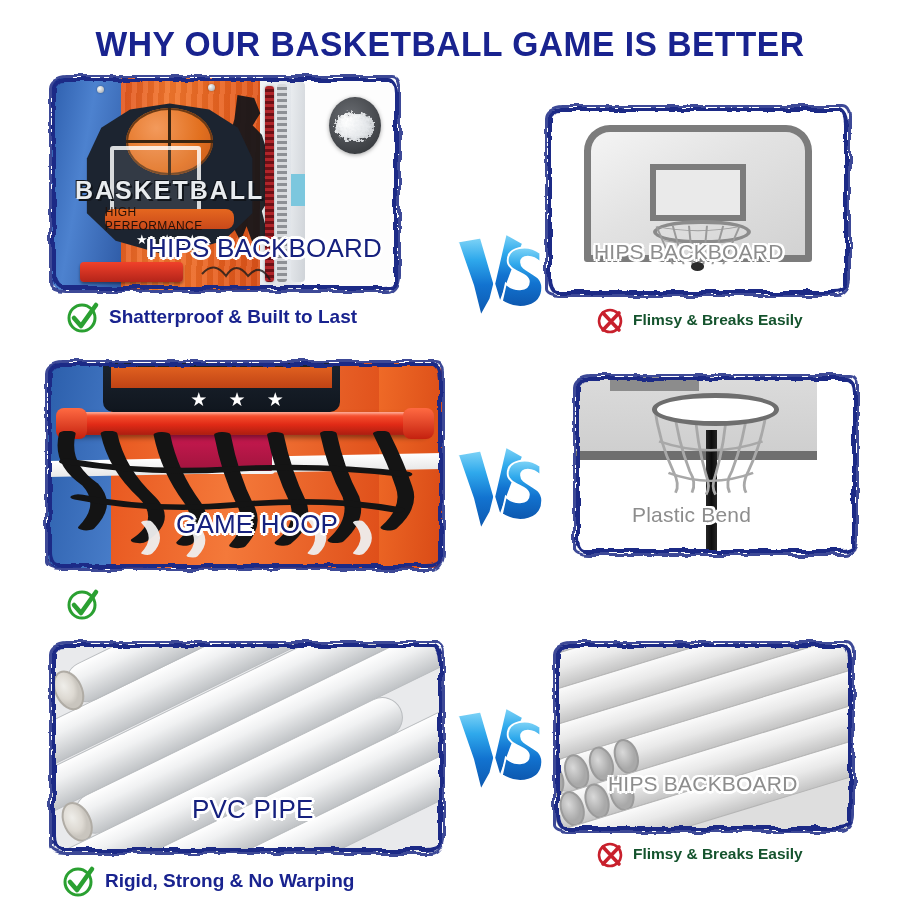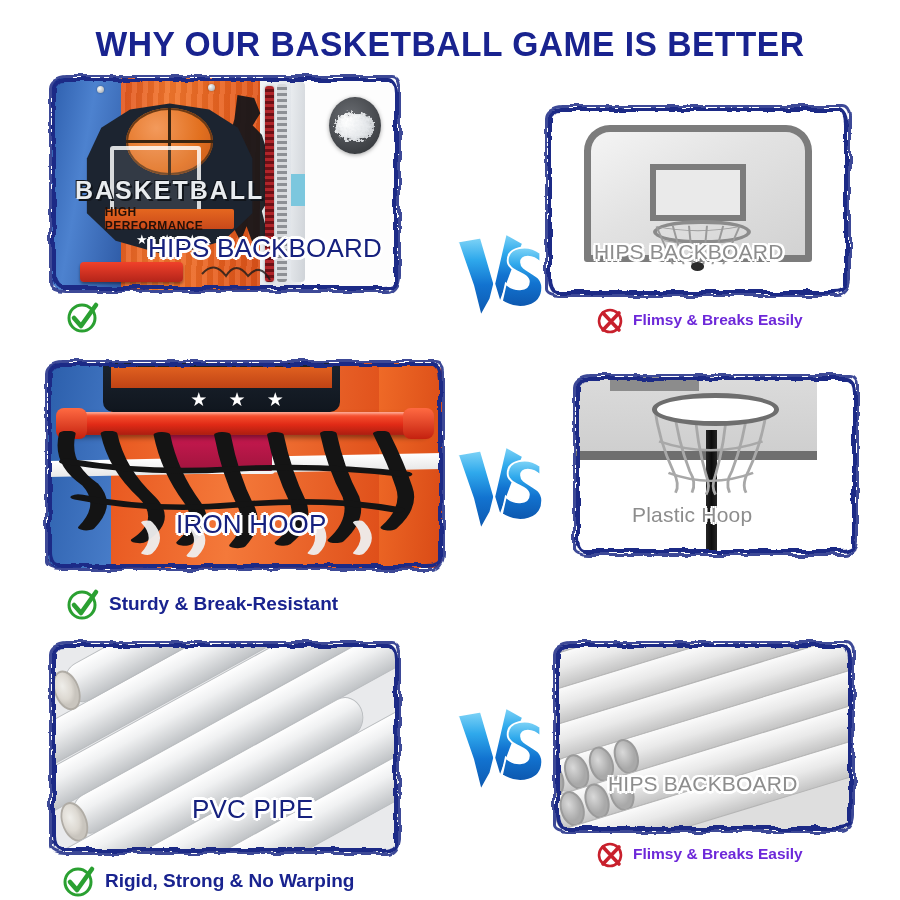--- a/index.html
+++ b/index.html
@@ -70,21 +70,21 @@
     color:#8d8d8d;
     font-size:21px;
     text-shadow:
       -2px -2px 0 #fff, 2px -2px 0 #fff, -2px 2px 0 #fff, 2px 2px 0 #fff,
       -2.5px 0 0 #fff, 2.5px 0 0 #fff, 0 -2.5px 0 #fff, 0 2.5px 0 #fff;
   }
 
   
   .caption{position:absolute;display:flex;align-items:center;gap:9px;z-index:9;}
   .caption .ctxt{font-size:19px;font-weight:bold;color:#19238f;white-space:nowrap;}
-  .caption.neg .ctxt{font-size:15.5px;color:#6d28d9;}
+  .caption.neg .ctxt{font-size:15.5px;color:#14532d;}
   .ico{flex:0 0 auto;display:block;}
 
   
   .vs{position:absolute;z-index:12;}
 
   
   .bb-photo{position:absolute;inset:0;background:#e9eef5;}
   .bb-left-blue{position:absolute;left:0;top:0;width:22%;height:100%;
     background:linear-gradient(100deg,#2e5fae 0%,#4d82cf 40%,#2a55a0 100%);}
   .bb-orange{position:absolute;left:20%;top:0;width:44%;height:100%;
@@ -107,22 +107,22 @@
     box-shadow:inset 0 0 0 2px #6d3b15;}
   .bb-ball:before{content:"";position:absolute;left:48%;top:0;width:3px;height:100%;background:#3a2411;}
   .bb-ball:after{content:"";position:absolute;left:0;top:48%;width:100%;height:3px;background:#3a2411;}
   .bb-word{position:absolute;left:4%;top:46%;width:92%;height:22%;
     display:flex;align-items:center;justify-content:center;
     font-size:25px;font-weight:bold;color:#e9ecef;letter-spacing:2px;
     text-shadow:2px 2px 0 #11151b,-1px -1px 0 #11151b;}
   .bb-sub{position:absolute;left:14%;top:69%;width:72%;height:13%;
     background:linear-gradient(#e5671f,#c9491a);
     display:flex;align-items:center;justify-content:center;
-    font-size:12px;font-weight:bold;color:#241008;letter-spacing:.4px;
-    border-radius:2px;}
+    font-size:12px;font-weight:normal;color:#241008;letter-spacing:.4px;
+    border-radius:8px;}
   .bb-stars{position:absolute;left:28%;top:84%;width:44%;text-align:center;
     color:#fff;font-size:13px;letter-spacing:5px;}
   .bb-innerboard{position:absolute;left:17%;top:28%;width:46%;height:46%;
     border:4px solid rgba(255,255,255,.82);border-radius:3px;background:rgba(255,255,255,.10);}
   .bb-rim{position:absolute;left:8%;bottom:4%;width:30%;height:9%;
     background:linear-gradient(#f0412a,#b3241a);border-radius:4px;box-shadow:0 2px 3px rgba(0,0,0,.4);}
   .bb-pole-a{position:absolute;left:61.5%;top:4%;width:2.6%;height:92%;
     background:repeating-linear-gradient(#b0252a 0 3px,#6d1016 3px 6px);
     border-radius:3px;box-shadow:0 0 3px rgba(0,0,0,.35);}
   .bb-pole-b{position:absolute;left:65%;top:3%;width:3%;height:93%;
@@ -298,20 +298,21 @@
       </div>
       <div class="frame"></div>
       <div class="frame2"></div>
     </div>
 
     <div class="caption pos" style="left:66px;top:222px;">
       <svg class="ico" width="34" height="34" viewBox="0 0 34 34">
         <circle cx="16" cy="18" r="13" fill="none" stroke="#2aa031" stroke-width="3"></circle>
         <path d="M8 18 L15 26 L30 5" fill="none" stroke="#2aa031" stroke-width="4.6" stroke-linecap="round" stroke-linejoin="round"></path>
       </svg>
+      <span class="ctxt">Shatterproof &amp; Built to Last</span>
     </div>
 
     <div class="caption neg" style="left:596px;top:228px;">
       <svg class="ico" width="28" height="28" viewBox="0 0 28 28">
         <circle cx="14" cy="15" r="11" fill="none" stroke="#c8202c" stroke-width="2.6"></circle>
         <path d="M7 7 L23 24 M23 7 L7 24" stroke="#c8202c" stroke-width="3.6" stroke-linecap="round"></path>
       </svg>
       <span class="ctxt">Flimsy &amp; Breaks Easily</span>
     </div>
   </div>
@@ -345,21 +346,21 @@
               <path d="M6 52 Q26 64 48 58 Q72 52 90 62"></path>
             </g>
             <g stroke="#efefef" stroke-width="3" fill="none" stroke-linecap="round" opacity=".95">
               <path d="M24 72 Q28 84 24 96"></path>
               <path d="M36 74 Q40 86 36 98"></path>
               <path d="M68 70 Q72 84 68 96"></path>
               <path d="M80 72 Q84 84 80 96"></path>
             </g>
           </svg>
         </div>
-        <div class="plabel" style="left:128px;top:146px;">IRON HOOP</div>
+        <div class="plabel" style="left:128px;top:146px;">GAME HOOP</div>
       </div>
       <div class="frame"></div>
       <div class="frame2"></div>
     </div>
 
     <div class="vs" style="left:452px;top:86px;width:96px;height:96px;">
       <svg viewBox="0 0 100 100" width="96" height="96" aria-hidden="true">
         <path d="M6 14 L30 10 L44 58 L40 74 L30 92 L22 60 Z" fill="url(#vsgrad)" stroke="#ffffff" stroke-width="2"></path>
         <path d="M44 58 L56 6 L74 16 L62 46 L50 78 Z" fill="url(#vsgrad)" stroke="#ffffff" stroke-width="2"></path>
         <path d="M92 26 C78 16 58 20 58 34 C58 46 80 46 80 56 C80 66 64 66 56 58 L52 76 C70 88 94 82 94 62 C94 46 72 46 72 36 C72 28 84 28 92 36 Z" fill="url(#vsgrad)" stroke="#ffffff" stroke-width="2"></path>
@@ -379,39 +380,38 @@
               <path d="M18 2 Q22 40 32 70 Q38 82 34 92"></path>
               <path d="M36 2 Q38 42 46 74 Q50 86 46 94"></path>
               <path d="M64 2 Q62 42 54 74 Q50 86 54 94"></path>
               <path d="M82 2 Q78 40 68 70 Q62 82 66 92"></path>
               <path d="M98 4 Q94 40 82 70 Q76 84 80 92"></path>
               <path d="M6 40 Q50 58 94 40"></path>
               <path d="M14 72 Q50 88 86 72"></path>
             </g>
           </svg>
         </div>
-        <div class="plabel gray" style="left:56px;top:126px;">Plastic Hoop</div>
+        <div class="plabel gray" style="left:56px;top:126px;">Plastic Bend</div>
       </div>
       <div class="frame"></div>
       <div class="frame2"></div>
     </div>
 
     <div class="caption pos" style="left:66px;top:232px;">
       <svg class="ico" width="34" height="34" viewBox="0 0 34 34">
         <circle cx="16" cy="18" r="13" fill="none" stroke="#2aa031" stroke-width="3"></circle>
         <path d="M8 18 L15 26 L30 5" fill="none" stroke="#2aa031" stroke-width="4.6" stroke-linecap="round" stroke-linejoin="round"></path>
       </svg>
-      <span class="ctxt">Sturdy &amp; Break-Resistant</span>
     </div>
 
   </div>
 
   <div class="row row3">
 
-    <div class="panel" style="left:52px;top:10px;width:346px;height:208px;">
+    <div class="panel" style="left:52px;top:10px;width:390px;height:208px;">
       <div class="clipbox">
         <div class="pvc-wrap">
           <svg class="deco" viewBox="0 0 390 208" preserveAspectRatio="none" aria-hidden="true">
             <defs>
               <linearGradient id="pg" x1="0" y1="0" x2="0" y2="1">
                 <stop offset="0%" stop-color="#ffffff"></stop>
                 <stop offset="35%" stop-color="#f0f1f2"></stop>
                 <stop offset="70%" stop-color="#d6d8da"></stop>
                 <stop offset="100%" stop-color="#bfc2c5"></stop>
               </linearGradient>

